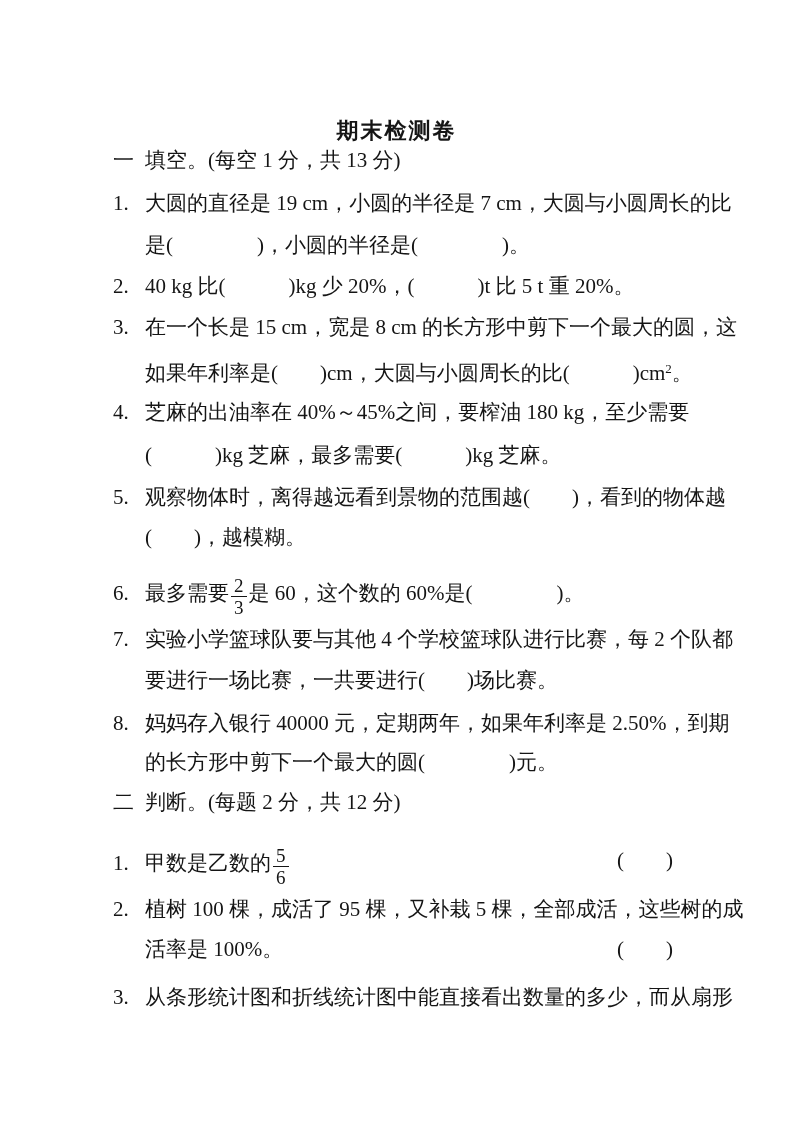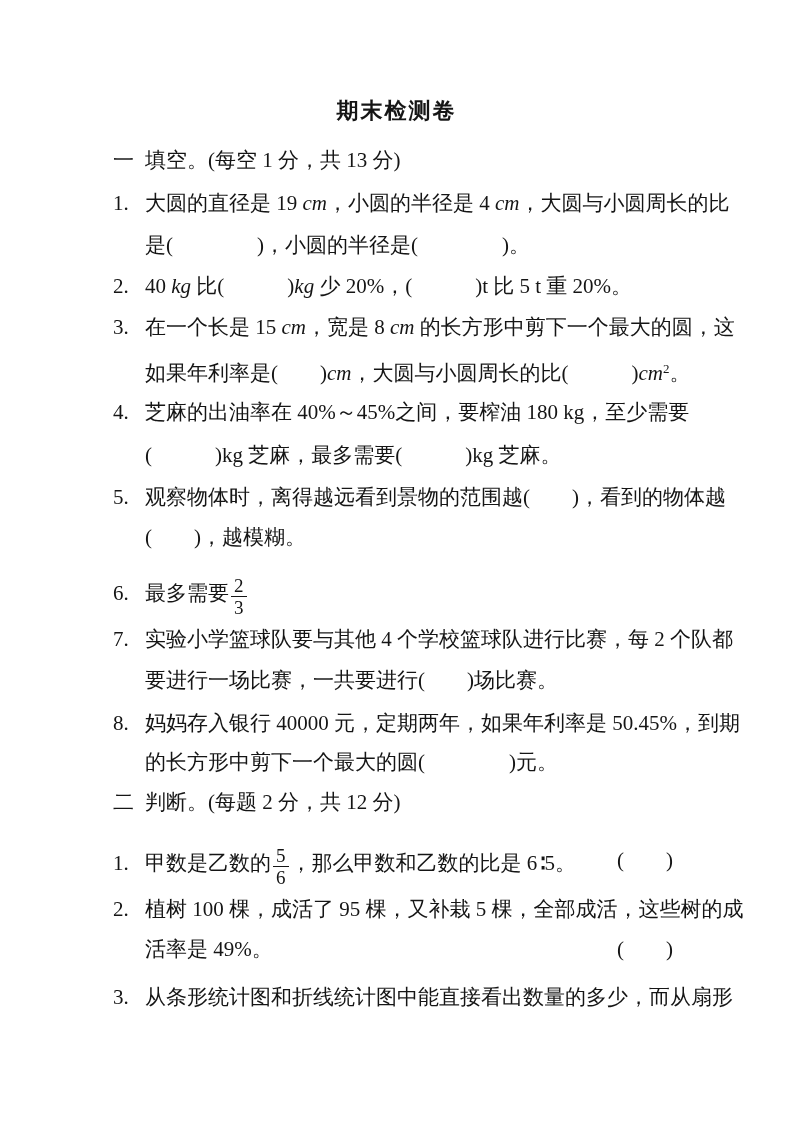--- a/index.html
+++ b/index.html
@@ -9,42 +9,42 @@
     height: 1122px;
     margin: 0 auto;
     background: #ffffff;
     color: #151515;
     font-family: "Liberation Serif", "DejaVu Serif", serif;
     font-size: 21px;
     overflow: hidden;
   }
   .doc-title {
     position: absolute;
-    top: 96px;
+    top: 116px;
     left: 0;
     width: 793px;
     text-align: center;
     font-family: "Liberation Sans", "DejaVu Sans", sans-serif;
     font-weight: bold;
     font-size: 22px;
     letter-spacing: 2px;
   }
   .line {
     position: absolute;
     left: 0;
     width: 793px;
     height: 30px;
     line-height: 28px;
     white-space: nowrap;
   }
   .first { padding-left: 113px; }
   .cont  { padding-left: 145px; }
   .qnum  { display: inline-block; width: 32px; }
   .secnum{ display: inline-block; width: 32px; }
-  .unit  { font-style: italic; }
+  .unit  { }
   .sup   { font-size: 13px; vertical-align: 7px; }
   .frac  {
     display: inline-block;
     vertical-align: -14px;
     text-align: center;
     font-size: 19px;
     line-height: 1.0;
     margin: 0 2px;
   }
   .frac .fn { display: block; border-bottom: 1.5px solid #151515; padding: 0 3px 1px; }
@@ -60,21 +60,21 @@
 
 <div class="page">
 
   <div class="doc-title">期末检测卷</div>
 
   <div class="line first" style="top:146px">
     <span class="secnum">一</span><span>填空。(每空 1 分，共 13 分)</span>
   </div>
 
   <div class="line first" style="top:189px">
-    <span class="qnum">1.</span><span>大圆的直径是 19 </span><span class="unit">cm</span><span>，小圆的半径是 4 </span><span class="unit">cm</span><span>，大圆与小圆周长的比</span>
+    <span class="qnum">1.</span><span>大圆的直径是 19 </span><span class="unit">cm</span><span>，小圆的半径是 7 </span><span class="unit">cm</span><span>，大圆与小圆周长的比</span>
   </div>
   <div class="line cont" style="top:231px">
     <span>是(　　　　)，小圆的半径是(　　　　)。</span>
   </div>
 
   <div class="line first" style="top:272px">
     <span class="qnum">2.</span><span>40 </span><span class="unit">kg</span><span> 比(　　　)</span><span class="unit">kg</span><span> 少 20%，(　　　)t 比 5 t 重 20%。</span>
   </div>
 
   <div class="line first" style="top:313px">
@@ -92,51 +92,51 @@
   </div>
 
   <div class="line first" style="top:483px">
     <span class="qnum">5.</span><span>观察物体时，离得越远看到景物的范围越(　　)，看到的物体越</span>
   </div>
   <div class="line cont" style="top:523px">
     <span>(　　)，越模糊。</span>
   </div>
 
   <div class="line first" style="top:576px">
-    <span class="qnum">6.</span><span>最多需要</span><span class="frac"><span class="fn">2</span><span class="fd">3</span></span>
+    <span class="qnum">6.</span><span>最多需要</span><span class="frac"><span class="fn">2</span><span class="fd">3</span></span><span>是 60，这个数的 60%是(　　　　)。</span>
   </div>
 
   <div class="line first" style="top:625px">
     <span class="qnum">7.</span><span>实验小学篮球队要与其他 4 个学校篮球队进行比赛，每 2 个队都</span>
   </div>
   <div class="line cont" style="top:666px">
     <span>要进行一场比赛，一共要进行(　　)场比赛。</span>
   </div>
 
   <div class="line first" style="top:709px">
-    <span class="qnum">8.</span><span>妈妈存入银行 40000 元，定期两年，如果年利率是 50.45%，到期</span>
+    <span class="qnum">8.</span><span>妈妈存入银行 40000 元，定期两年，如果年利率是 2.50%，到期</span>
   </div>
   <div class="line cont" style="top:748px">
     <span>的长方形中剪下一个最大的圆(　　　　)元。</span>
   </div>
 
   <div class="line first" style="top:788px">
     <span class="secnum">二</span><span>判断。(每题 2 分，共 12 分)</span>
   </div>
 
   <div class="line first" style="top:846px">
-    <span class="qnum">1.</span><span>甲数是乙数的</span><span class="frac"><span class="fn">5</span><span class="fd">6</span></span><span>，那么甲数和乙数的比是 6∶5。</span>
+    <span class="qnum">1.</span><span>甲数是乙数的</span><span class="frac"><span class="fn">5</span><span class="fd">6</span></span>
     <span class="paren">(　　)</span>
   </div>
 
   <div class="line first" style="top:895px">
     <span class="qnum">2.</span><span>植树 100 棵，成活了 95 棵，又补栽 5 棵，全部成活，这些树的成</span>
   </div>
   <div class="line cont" style="top:935px">
-    <span>活率是 49%。</span>
+    <span>活率是 100%。</span>
     <span class="paren">(　　)</span>
   </div>
 
   <div class="line first" style="top:983px">
     <span class="qnum">3.</span><span>从条形统计图和折线统计图中能直接看出数量的多少，而从扇形</span>
   </div>
 
 </div>
 
 </body></html>

